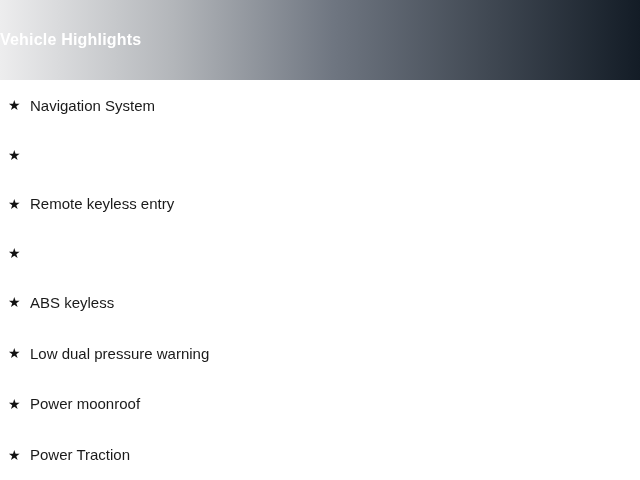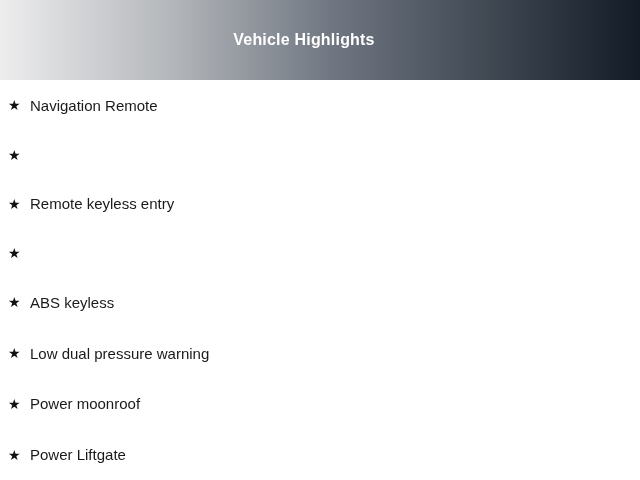--- a/index.html
+++ b/index.html
@@ -10,21 +10,21 @@
     background: #ffffff;
     font-family: "Liberation Sans", sans-serif;
     overflow: hidden;
   }
   .header {
     height: 80px;
     width: 100%;
     background: linear-gradient(to right, #ededee 0%, #b3b6ba 27%, #6f7681 52%, #131c26 100%);
     display: flex;
     align-items: center;
-    justify-content: center;
+    justify-content: flex-start;
     padding-right: 32px;
   }
   .header-title {
     color: #ffffff;
     font-size: 16px;
     font-weight: bold;
     letter-spacing: 0.2px;
   }
   .highlights-list {
     list-style: none;
@@ -56,21 +56,21 @@
 </head>
 <body>
 
 <div class="header">
   <span class="header-title">Vehicle Highlights</span>
 </div>
 
 <ul class="highlights-list">
   <li class="highlight-item">
     <span class="star">★</span>
-    <span class="item-label">Navigation Remote</span>
+    <span class="item-label">Navigation System</span>
   </li>
   <li class="highlight-item">
     <span class="star">★</span>
   </li>
   <li class="highlight-item">
     <span class="star">★</span>
     <span class="item-label">Remote keyless entry</span>
   </li>
   <li class="highlight-item">
     <span class="star">★</span>
@@ -82,15 +82,15 @@
   <li class="highlight-item">
     <span class="star">★</span>
     <span class="item-label">Low dual pressure warning</span>
   </li>
   <li class="highlight-item">
     <span class="star">★</span>
     <span class="item-label">Power moonroof</span>
   </li>
   <li class="highlight-item">
     <span class="star">★</span>
-    <span class="item-label">Power Liftgate</span>
+    <span class="item-label">Power Traction</span>
   </li>
 </ul>
 
 </body></html>

